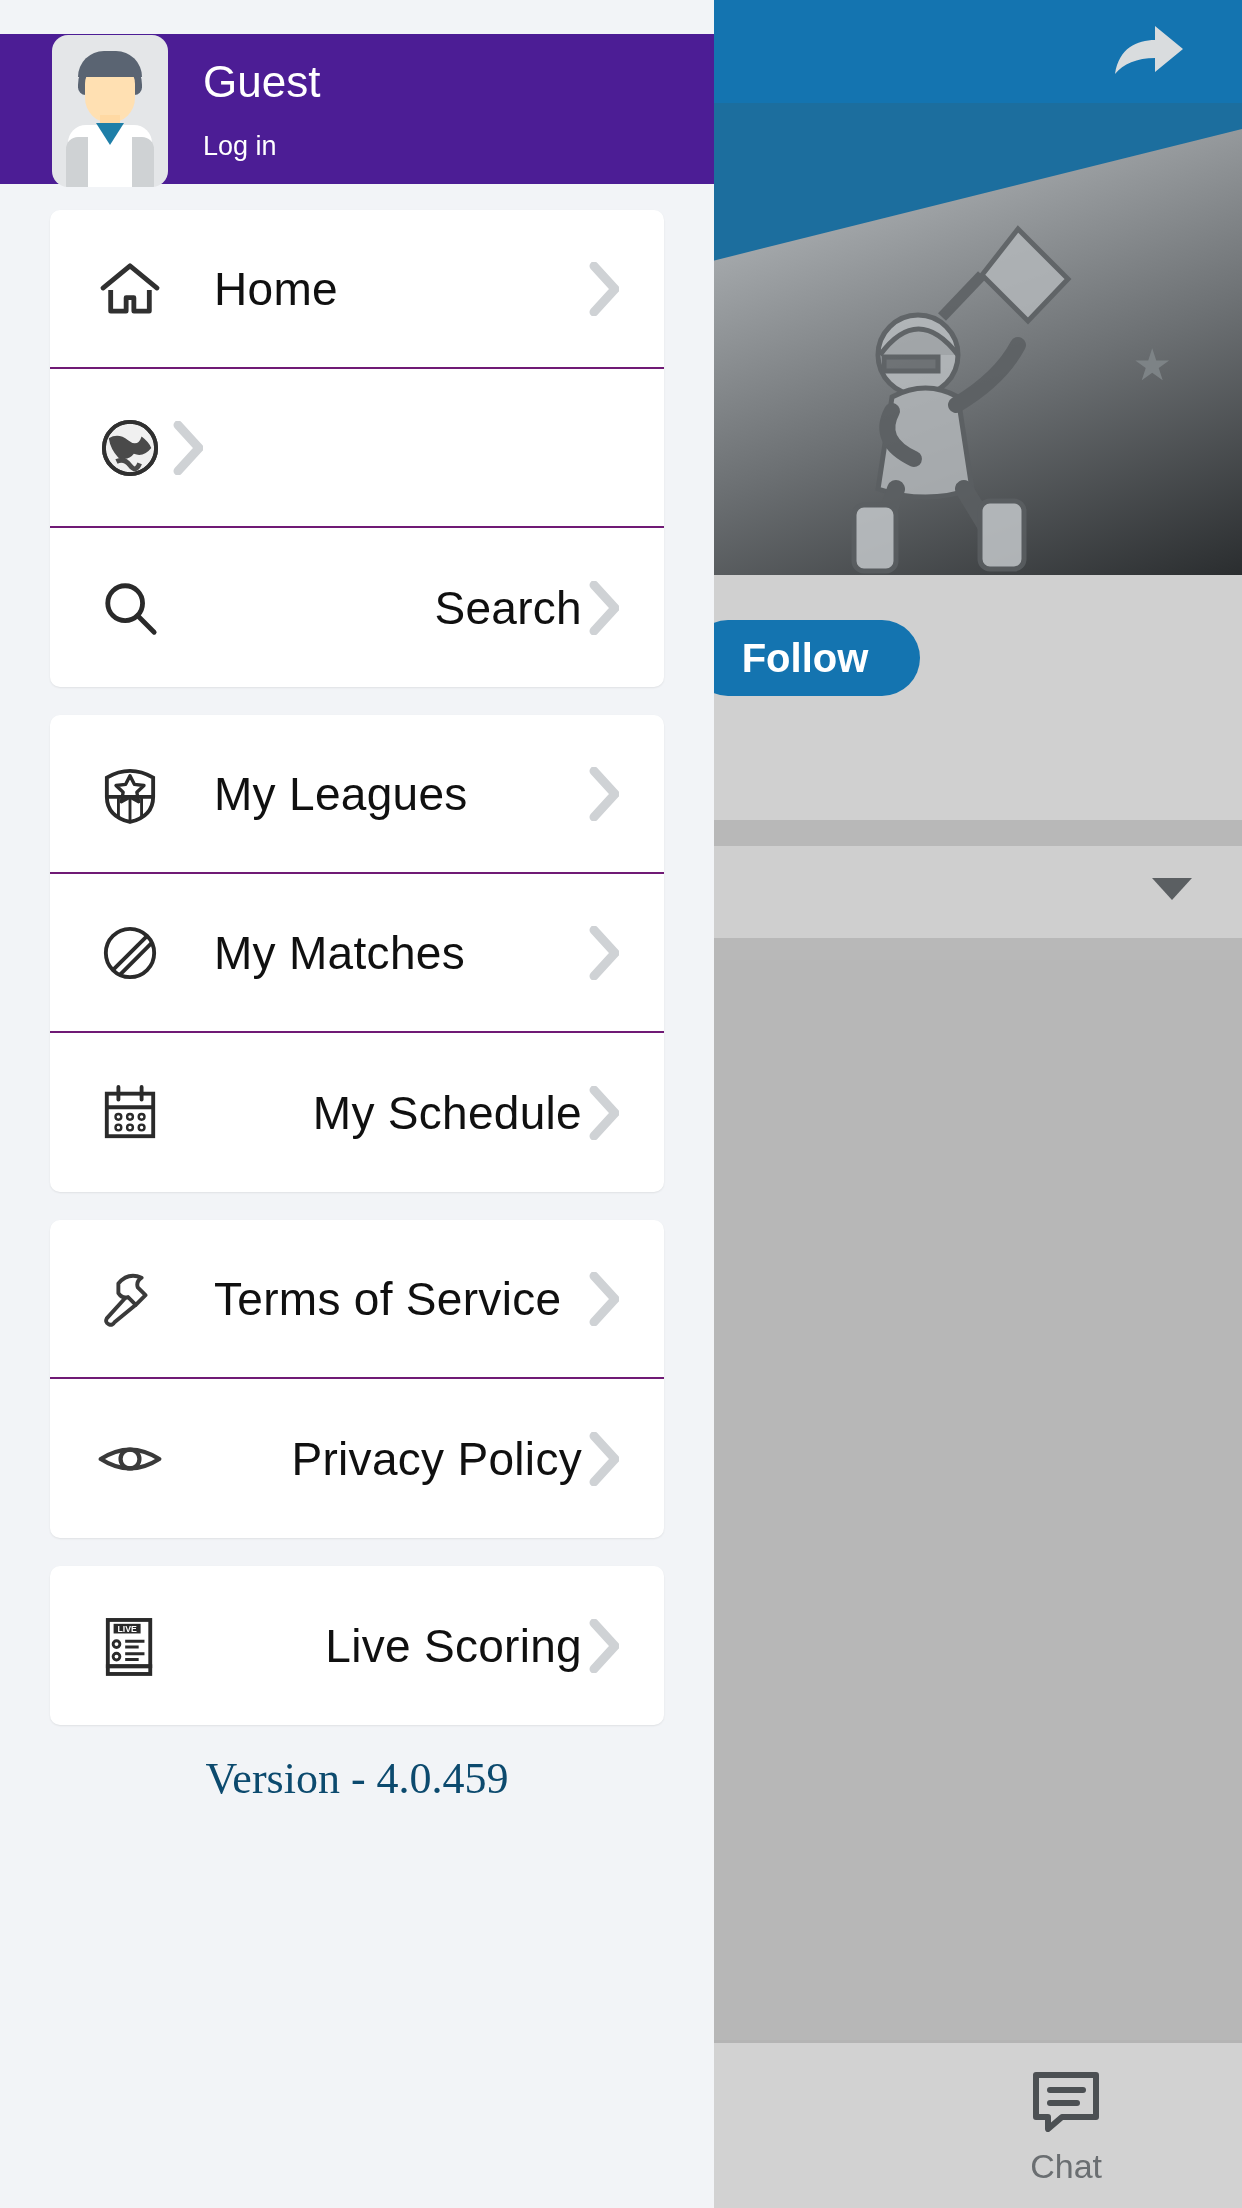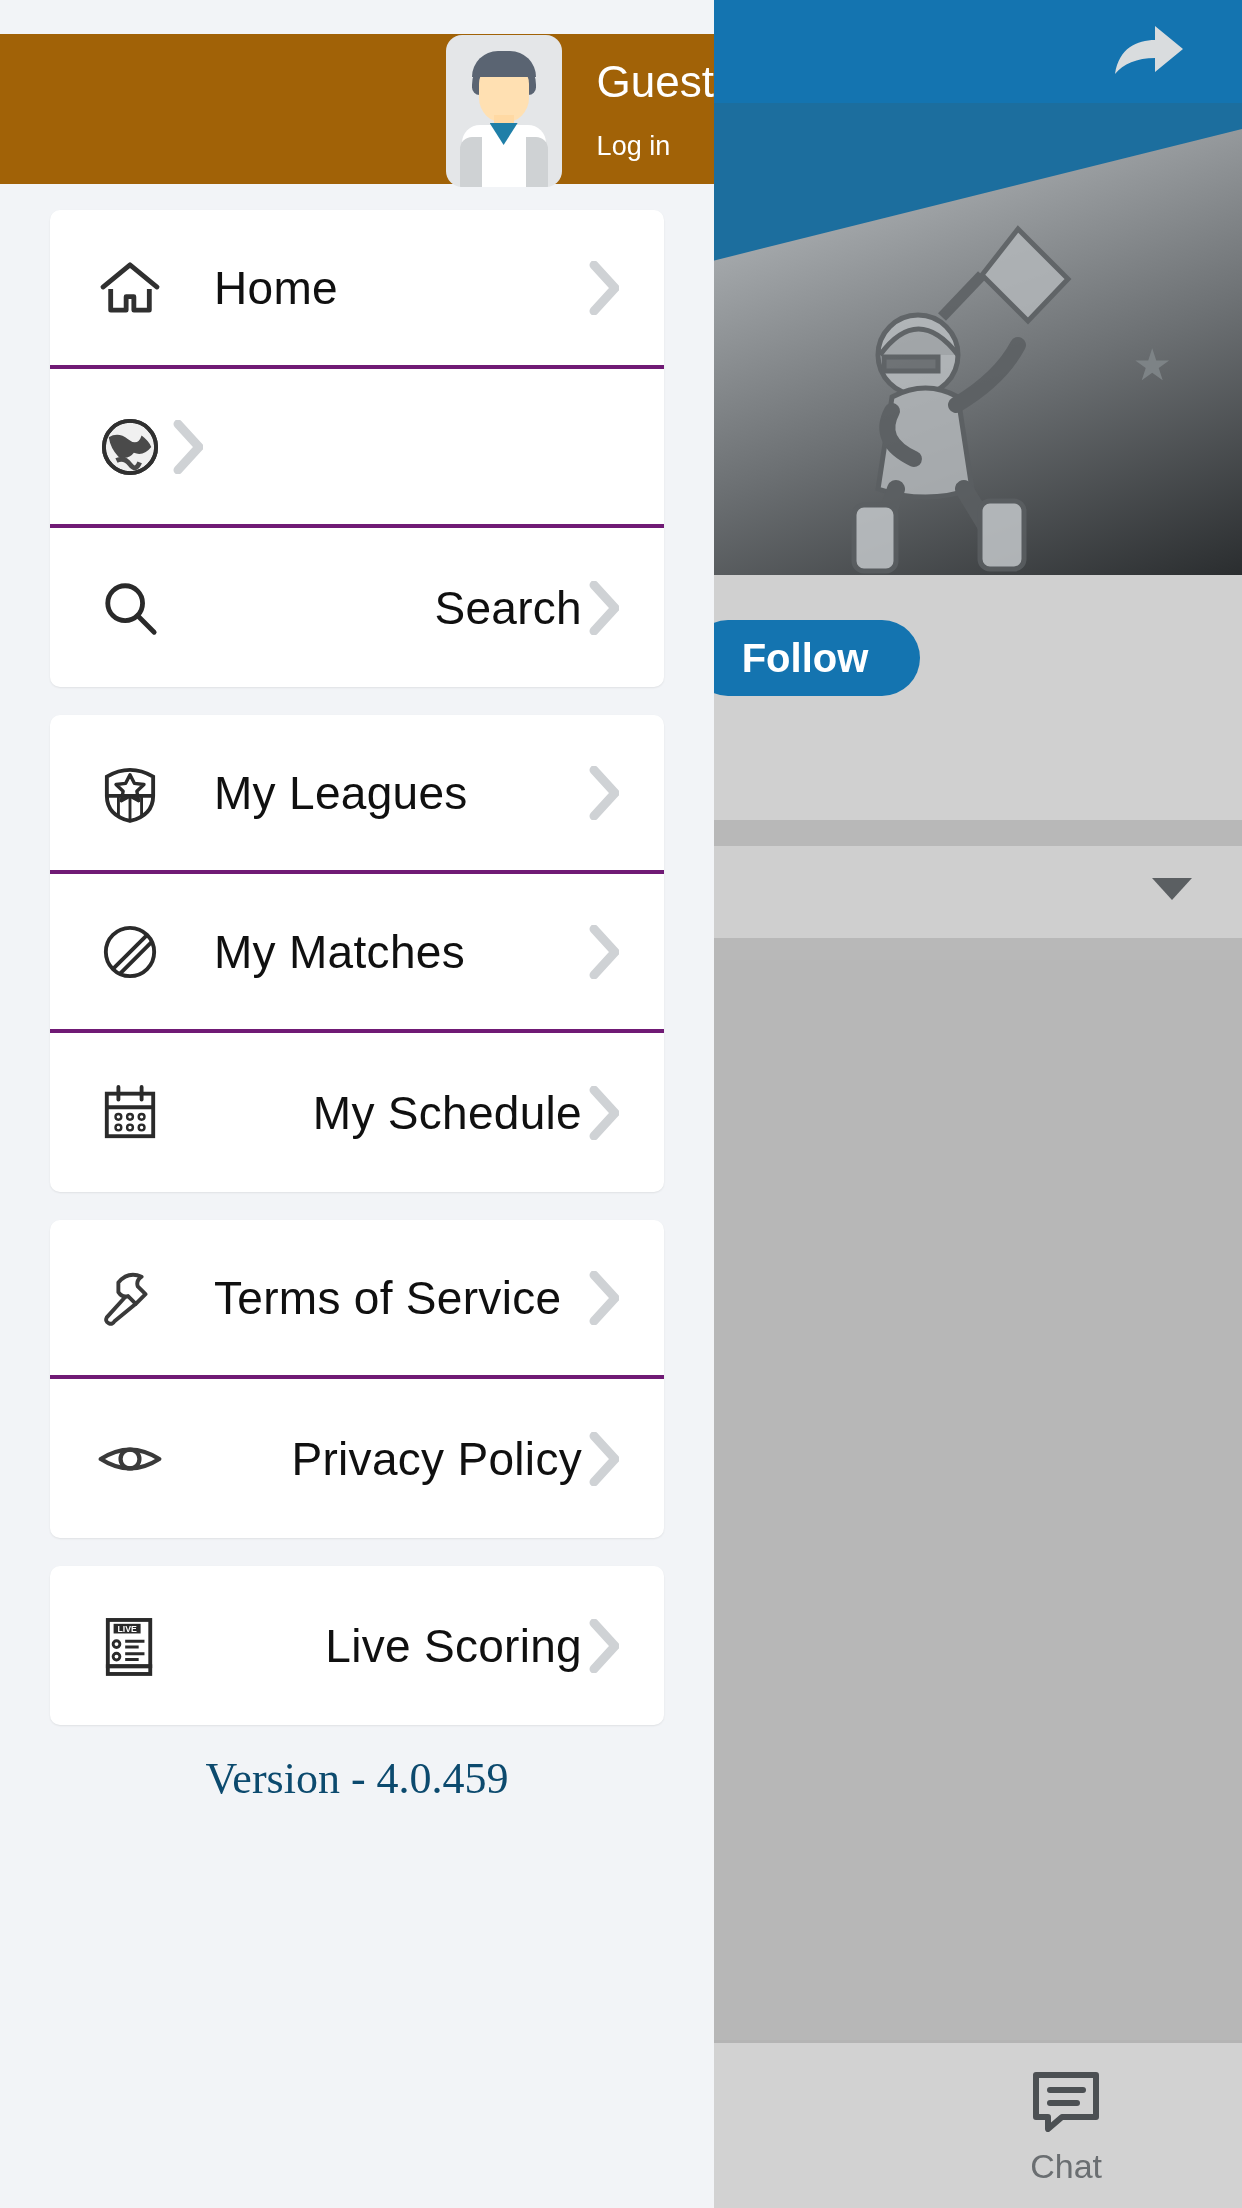--- a/index.html
+++ b/index.html
@@ -107,23 +107,23 @@
   #drawer{
     position:absolute; left:0; top:0; width:714px; height:2208px;
     background:#f2f4f7;
     z-index:10;
     display:flex; flex-direction:column;
   }
   #drawer-statusbar{ height:34px; background:#f2f4f7; }
 
   
   #profile-header{
-    height:150px; background:#a16207;
+    height:150px; background:#4c1d95;
     display:flex; align-items:center;
-    padding-left:52px; gap:35px;justify-content:flex-end;
+    padding-left:52px; gap:35px;
   }
   .avatar{
     width:116px; height:152px;
     background:#e4e6e8; border-radius:16px;
     position:relative; overflow:hidden; flex:none;
     margin-top:4px;
   }
   .avatar .hair{
     position:absolute; left:26px; top:18px; width:64px; height:42px;
     background:#5a6472; border-radius:34px 34px 8px 8px;
@@ -167,21 +167,21 @@
     background:#ffffff;
     border-radius:10px;
     margin-bottom:28px;
     box-shadow:0 1px 2px rgba(0,0,0,0.08);
     overflow:hidden;
   }
   .menu-item{
     height:159px;
     display:flex; align-items:center;
     padding:0 38px 0 44px;
-    border-bottom:4px solid #701a75;
+    border-bottom:2px solid #701a75;
     cursor:pointer;
   }
   .menu-item:last-child{ border-bottom:none;text-align:right; }
   .menu-icon{
     width:72px; flex:none;
     display:flex; align-items:center; justify-content:center;
     color:#3a3a3a;
   }
   .menu-label{
     flex:1; margin-left:48px;

